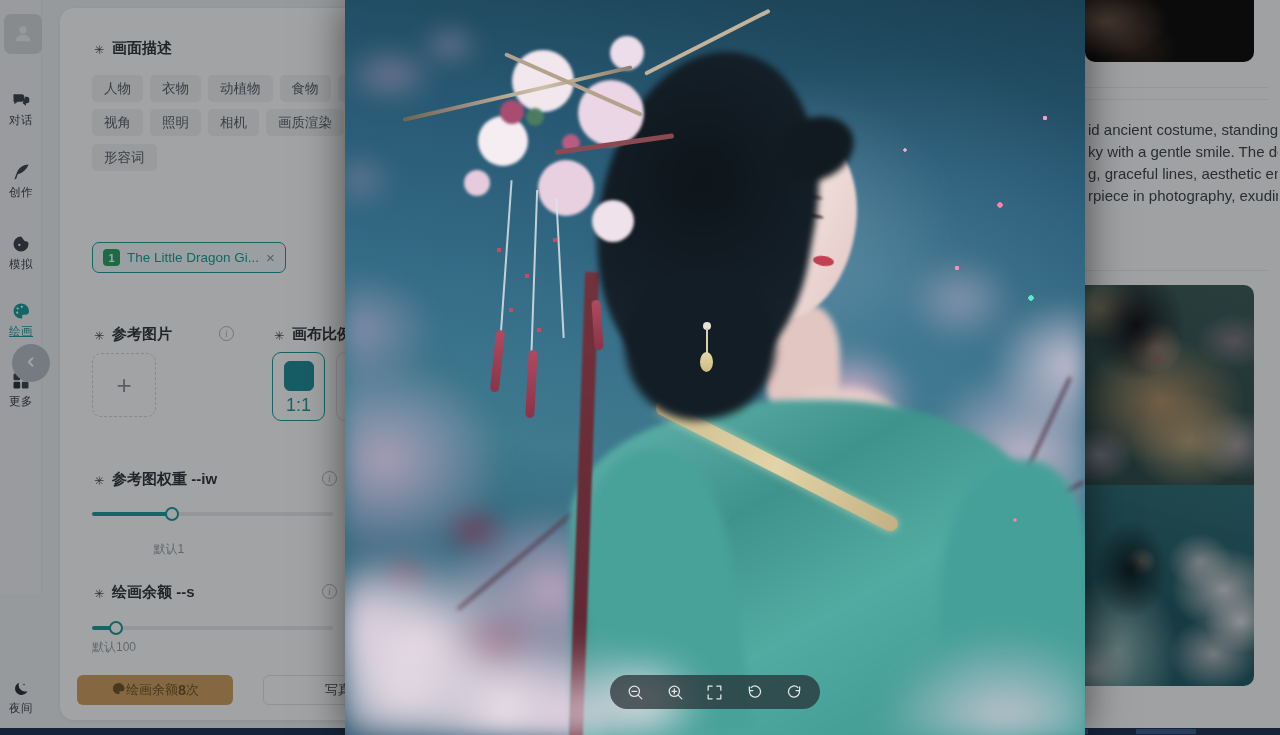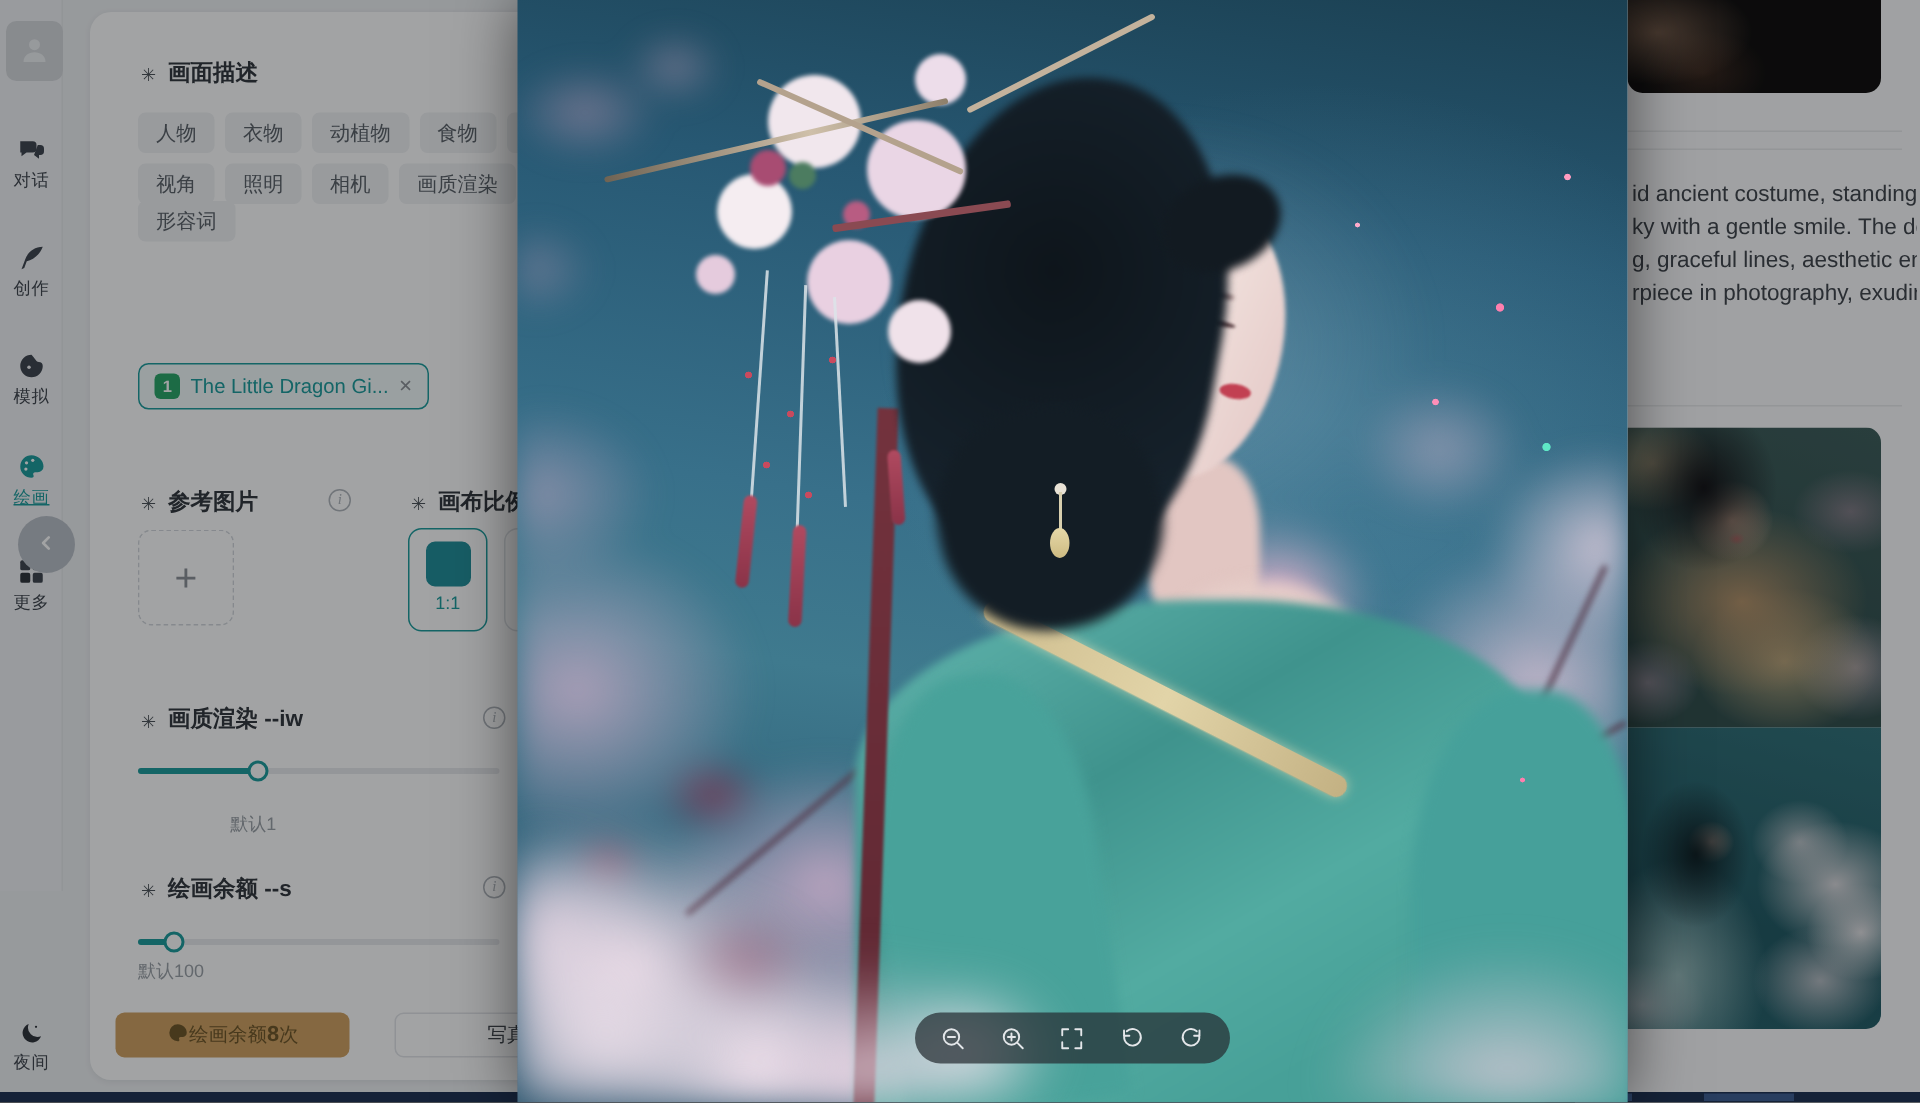--- a/index.html
+++ b/index.html
@@ -30,21 +30,21 @@
   .chip{position:absolute;left:32px;top:234px;height:31px;display:inline-flex;align-items:center;gap:7px;padding:0 10px;border:1px solid #1a9c9c;border-radius:7px;background:rgba(26,156,156,.05);cursor:pointer;}
   .chip-badge{width:17px;height:17px;border-radius:4px;background:#27a567;color:#fff;font-size:11px;font-weight:700;display:grid;place-items:center;}
   .chip-label{font-size:13.5px;color:#1a9c9c;max-width:130px;white-space:nowrap;}
   .chip-close{color:#8b9096;font-size:15px;margin-left:2px;cursor:pointer;}
   .upload{position:absolute;left:32px;top:345px;width:64px;height:64px;border:1.5px dashed #d2d6db;border-radius:9px;background:#fff;display:grid;place-items:center;cursor:pointer;}
   .upload .plus{font-size:26px;font-weight:300;color:#8b9096;}
   .ratio-card{position:absolute;top:344px;width:53px;height:69px;border-radius:9px;border:1.5px solid #dfe2e6;background:#fff;display:flex;flex-direction:column;align-items:center;padding-top:8px;gap:4px;cursor:pointer;}
   .ratio-card.selected{border-color:#1a9c9c;}
   .ratio-square{width:30px;height:30px;border-radius:6px;background:#eceef0;border:1.5px solid #c3c8cd;}
   .ratio-card.selected .ratio-square{background:#1f8e99;border-color:#1f8e99;}
-  .ratio-label{font-size:12px;color:#8b9096;}
+  .ratio-label{font-size:18px;color:#8b9096;}
   .ratio-card.selected .ratio-label{color:#1a9c9c;}
   .slider{position:absolute;left:32px;width:241px;height:14px;cursor:pointer;}
   .slider .track{position:absolute;left:0;right:0;top:5px;height:4px;border-radius:2px;background:#e9ebee;}
   .slider .fill{position:absolute;left:0;top:5px;height:4px;border-radius:2px;background:#1a9c9c;width:var(--pct);}
   .slider .knob{position:absolute;top:0;left:calc(var(--pct) - 7px);width:14px;height:14px;border-radius:50%;background:#fff;border:2.5px solid #1a9c9c;}
   .slider-hint{position:absolute;font-size:12px;color:#9aa0a6;}
   .gold-btn{position:absolute;left:17px;top:667px;width:156px;height:30px;border:none;border-radius:6px;background:#d0a05f;display:flex;align-items:center;justify-content:center;gap:0;font-size:13px;color:#6d5426;cursor:pointer;}
   .gold-btn b{font-size:14.5px;}
   .ghost-btn{position:absolute;left:203px;top:667px;width:150px;height:30px;border:1px solid #e2e4e8;border-radius:6px;background:#fff;font-size:13px;color:#40454b;cursor:pointer;}
 
@@ -280,21 +280,21 @@
         <button class="tag">视觉</button>
       </div>
     <div class="tag-row" style="top:67px">
 
     <button class="tag">人物</button>
         <button class="tag">衣物</button>
         <button class="tag">动植物</button>
         <button class="tag">食物</button>
         <button class="tag">颜色</button>
       </div>
-    <div class="tag-row" style="top:126px">
+    <div class="tag-row" style="top:136px">
 
     <button class="tag">形容词</button>
       </div>
 
 
     <div class="chip">
       <span class="chip-badge">1</span>
       <span class="chip-label">The Little Dragon Gi...</span>
       <span class="chip-close">×</span>
     </div>
@@ -318,21 +318,21 @@
       <span class="ratio-square"></span>
       <span class="ratio-label">1:1</span>
     </button>
     <button class="ratio-card" style="left:276px">
       <span class="ratio-square"></span>
       <span class="ratio-label"></span>
     </button>
 
     <div class="sec-head" style="left:34px;top:462px">
       <span class="sparkle">✳</span>
-      <span>画质渲染 --iw</span>
+      <span>参考图权重 --iw</span>
     </div>
     <span class="info" style="left:262px;top:463px">i</span>
     <div class="slider" style="top: 499px; --pct: 33%;">
       <div class="track"></div>
       <div class="fill"></div>
       <div class="knob"></div>
       <div class="slider-hint" style="top:34px;left:calc(var(--pct) - 18px)">默认1</div>
     </div>
 
     <div class="sec-head" style="left:34px;top:575px">

